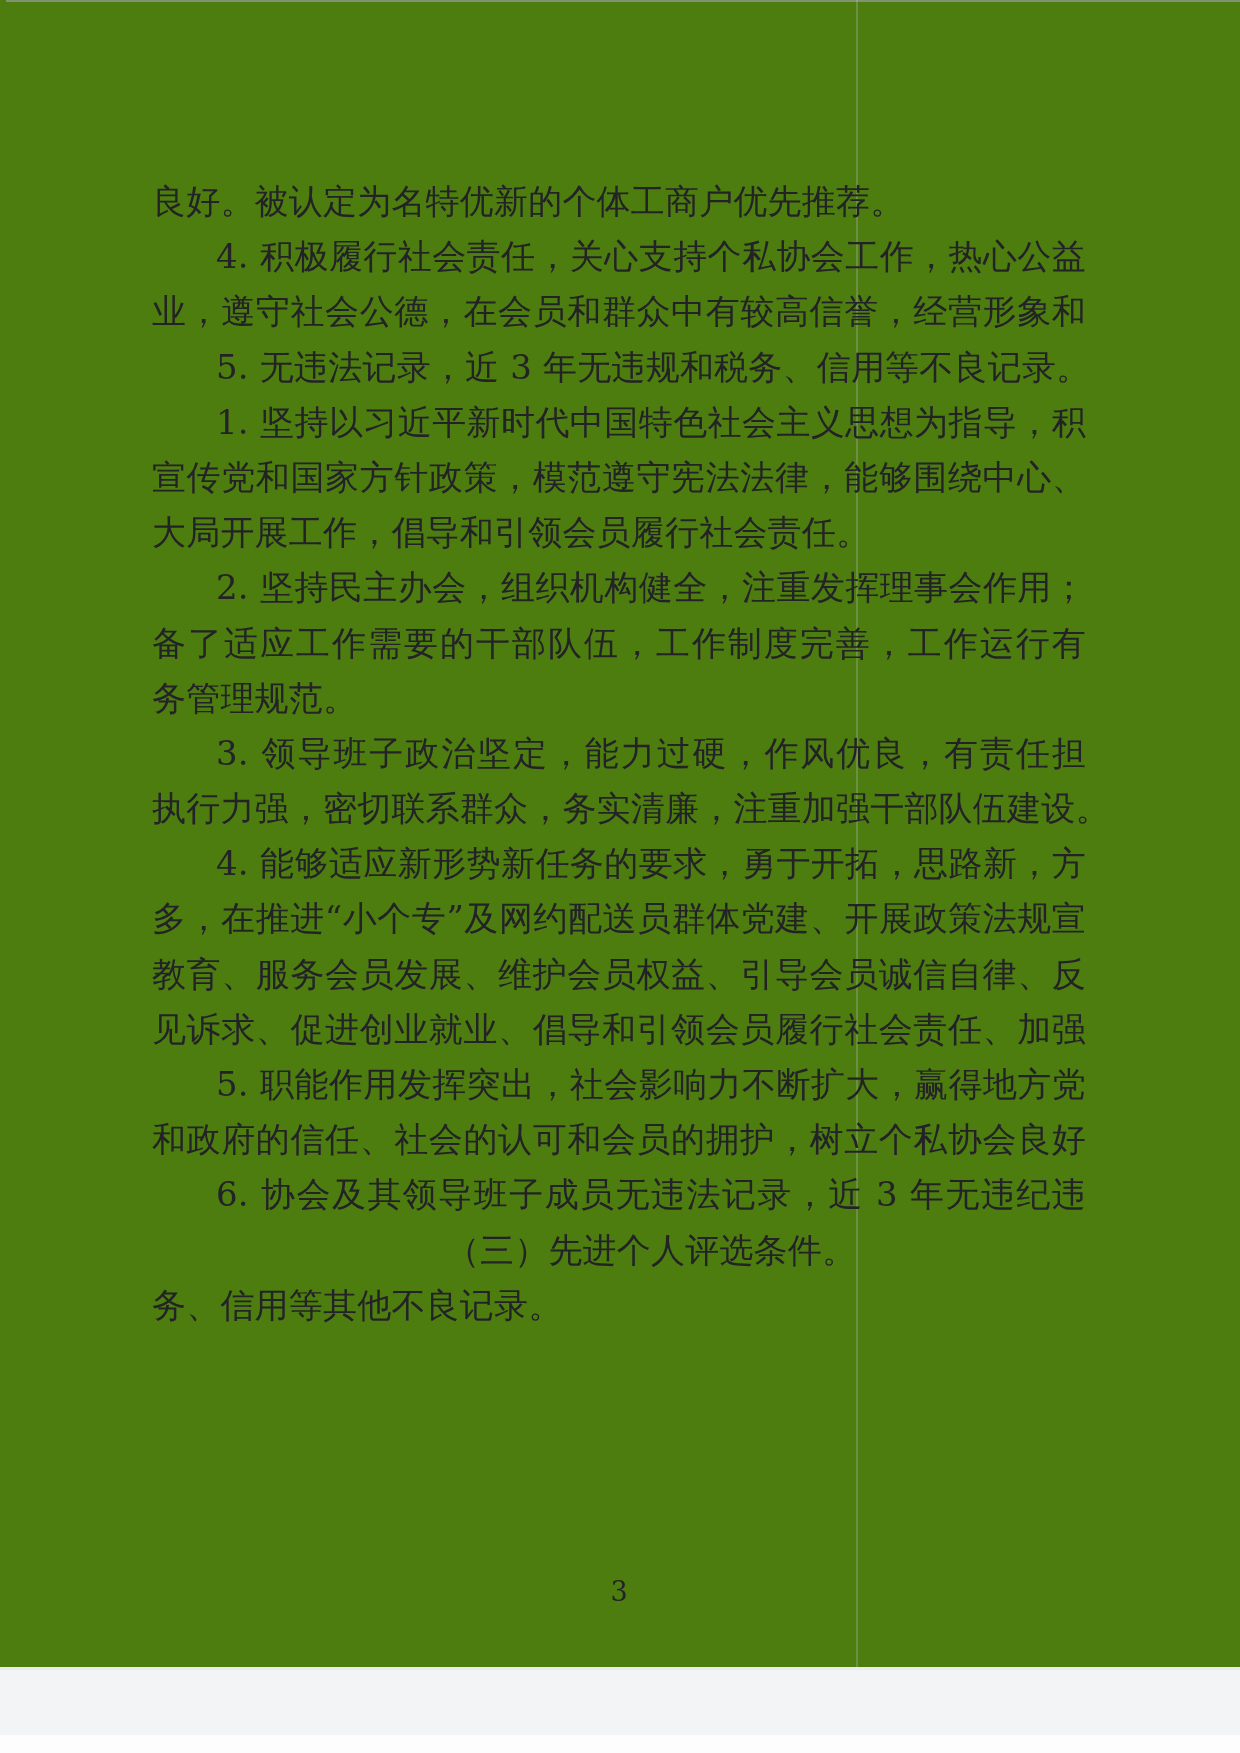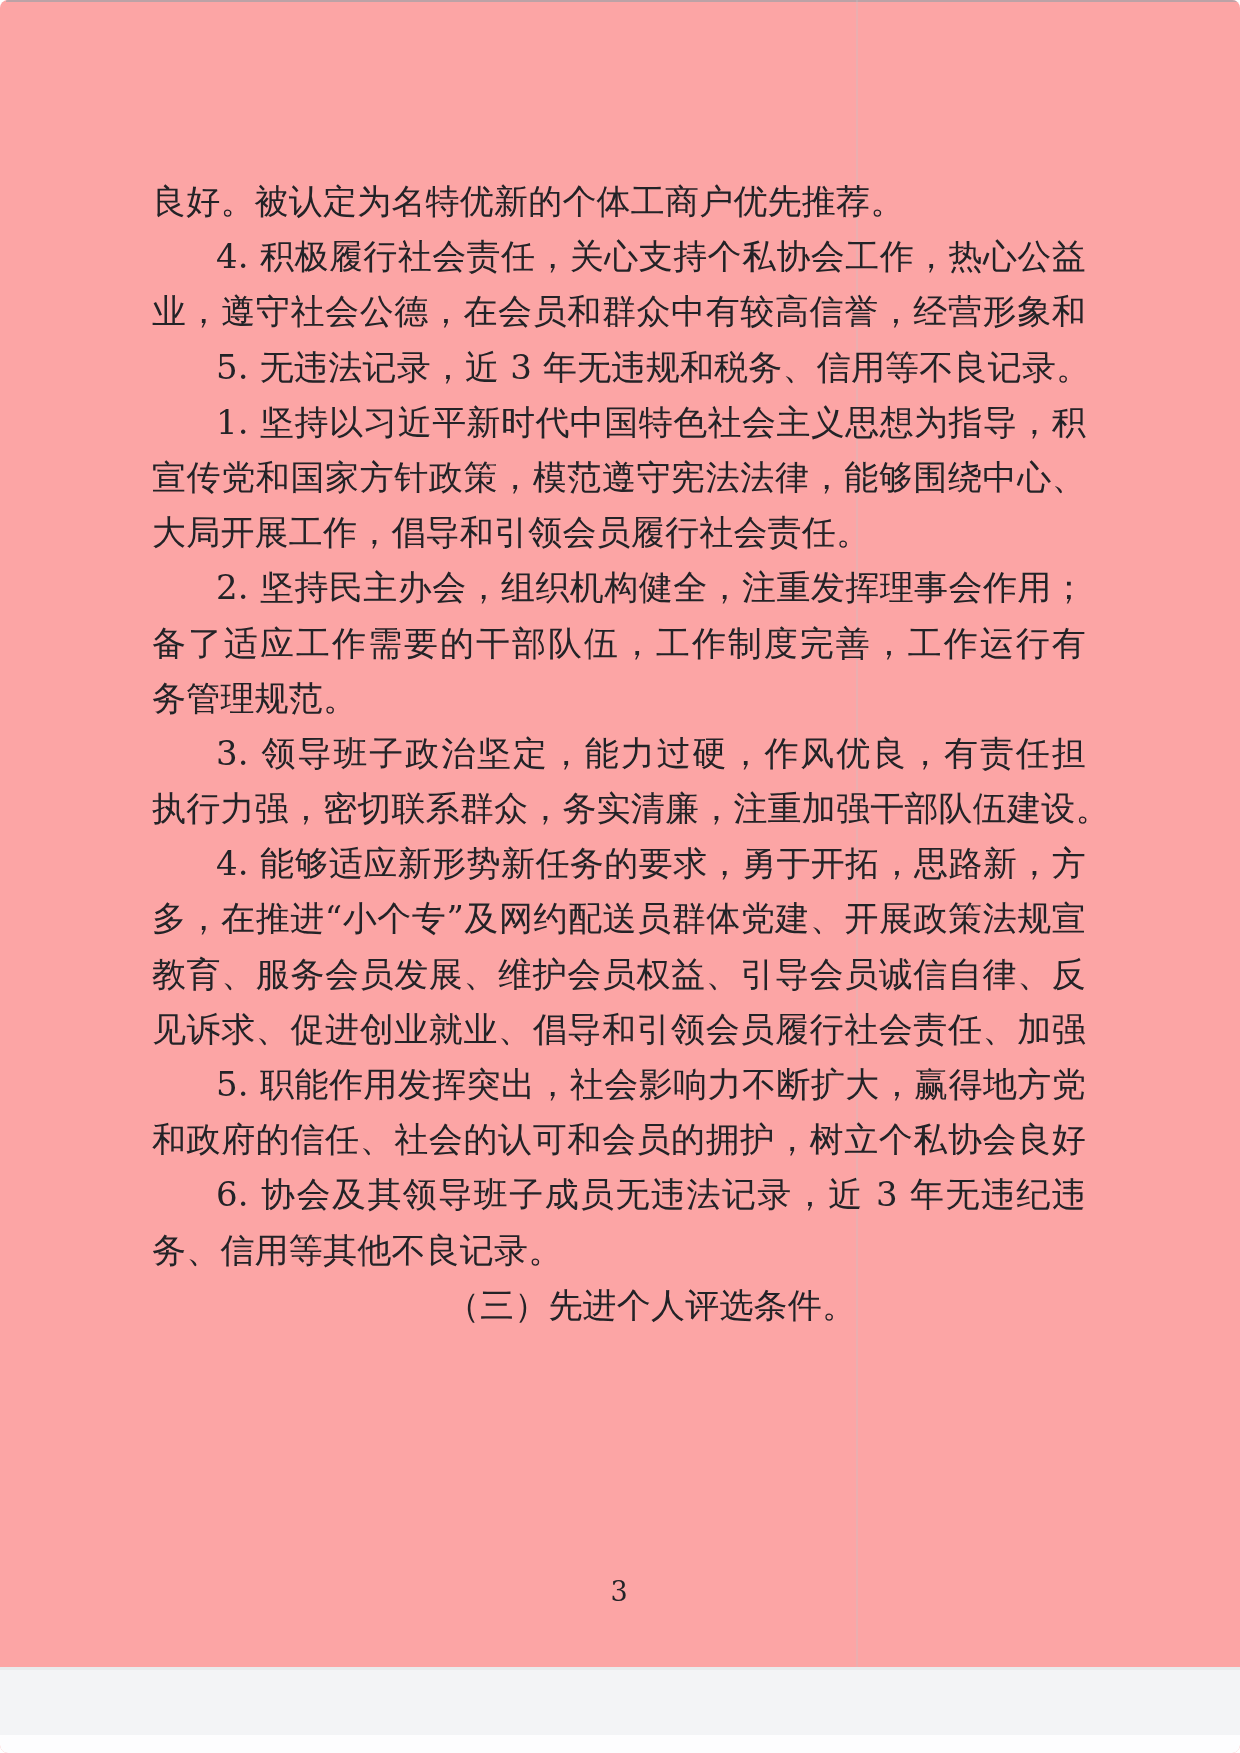--- a/index.html
+++ b/index.html
@@ -4,25 +4,24 @@
 <style>
   html, body {
     margin: 0;
     padding: 0;
     background: #ffffff;
   }
   .scan-page {
     position: relative;
     width: 1240px;
     height: 1753px;
-    background: #fca5a5;
+    background: #4d7c0f;
     overflow: hidden;
     font-family: "DejaVu Serif", "Liberation Serif", serif;
     color: #232327;
-    border-radius: 8px;
   }
   
   .scan-top-edge {
     position: absolute;
     top: 0; left: 6px; right: 0;
     height: 2px;
     background: #9aa0a6;
     opacity: 0.65;
   }
   .scan-streak-vertical {
@@ -112,22 +111,22 @@
     <div class="line">务管理规范。</div>
     <div class="line indent fill">3. 领导班子政治坚定，能力过硬，作风优良，有责任担当，</div>
     <div class="line">执行力强，密切联系群众，务实清廉，注重加强干部队伍建设。</div>
     <div class="line indent fill">4. 能够适应新形势新任务的要求，勇于开拓，思路新，方法</div>
     <div class="line fill">多，在推进“小个专”及网约配送员群体党建、开展政策法规宣传</div>
     <div class="line fill">教育、服务会员发展、维护会员权益、引导会员诚信自律、反映意</div>
     <div class="line fill">见诉求、促进创业就业、倡导和引领会员履行社会责任、加强自身</div>
     <div class="line indent fill">5. 职能作用发挥突出，社会影响力不断扩大，赢得地方党委</div>
     <div class="line fill">和政府的信任、社会的认可和会员的拥护，树立个私协会良好社会</div>
     <div class="line indent fill">6. 协会及其领导班子成员无违法记录，近 3 年无违纪违规和税</div>
+    <div class="line indent">（三）先进个人评选条件。</div>
     <div class="line">务、信用等其他不良记录。</div>
-    <div class="line indent">（三）先进个人评选条件。</div>
   </div>
 
   <div class="page-number">3</div>
 
   <div class="scan-band-line"></div>
   <div class="scan-band"></div>
   <div class="scan-band-bottom"></div>
 
 </div>
 

